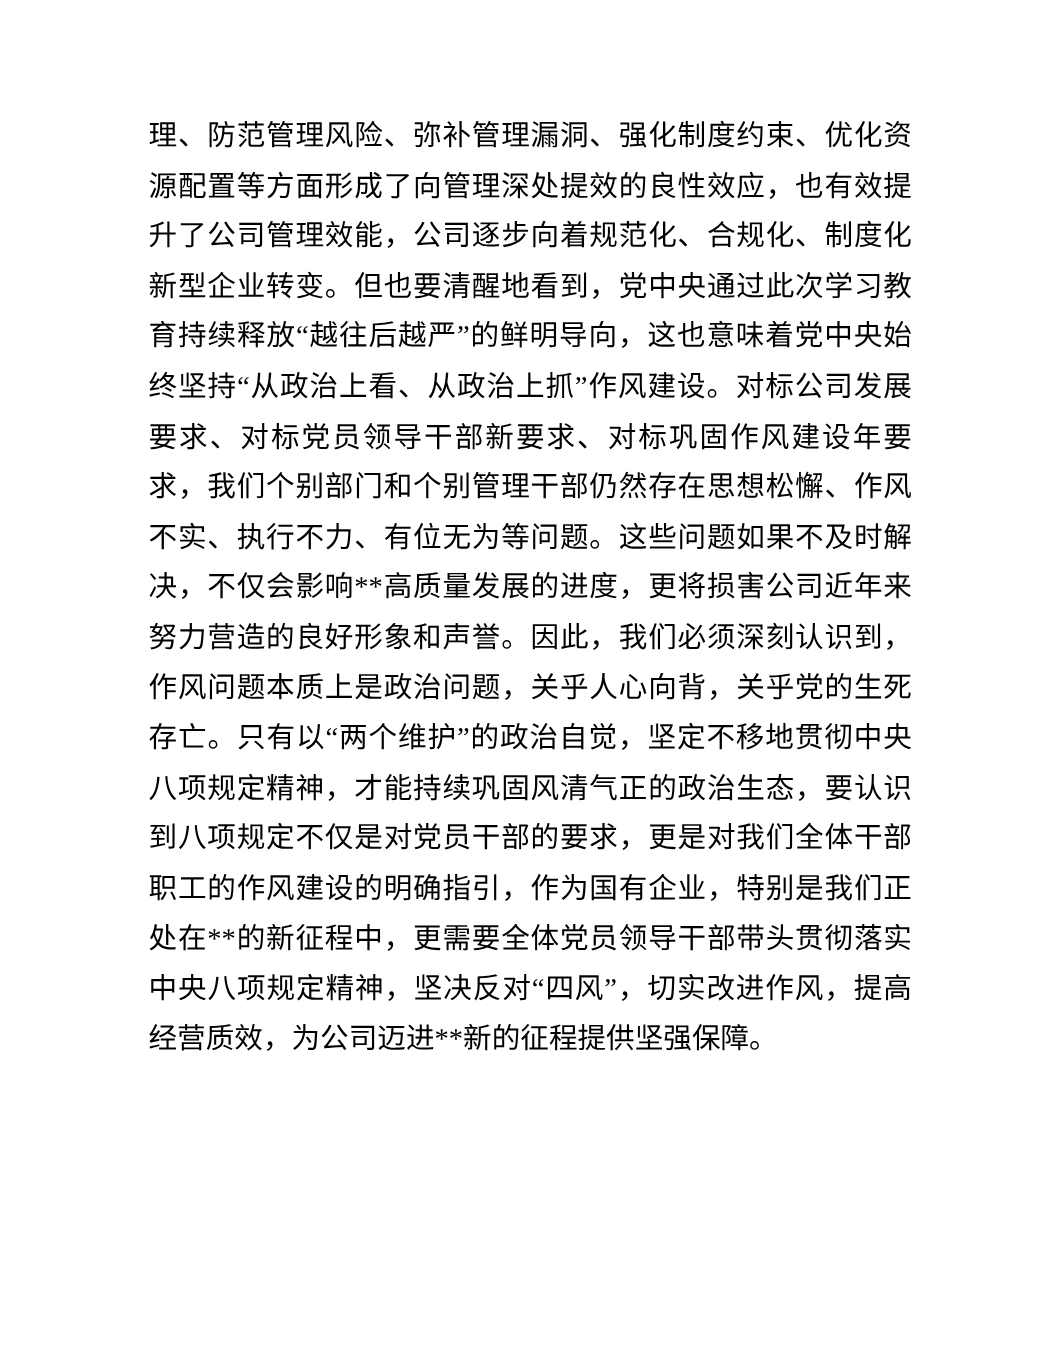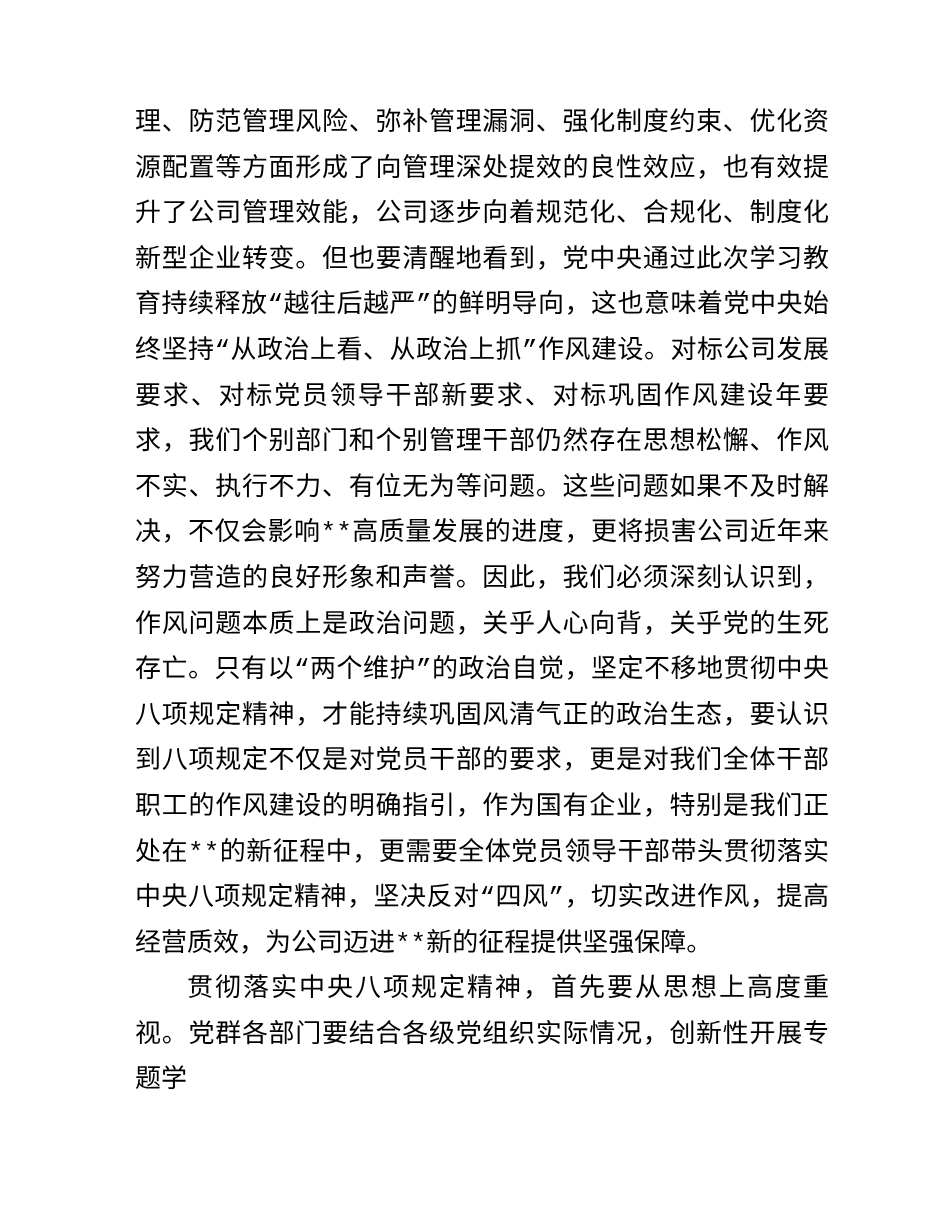--- a/index.html
+++ b/index.html
@@ -13,21 +13,21 @@
     height: 1230px;
     background: #ffffff;
     overflow: hidden;
   }
   .doc-content {
     position: absolute;
     left: 135px;
     top: 101px;
     width: 694px;
     color: #000000;
-    font-family: Liberation Mono, monospace;
+    font-family: Liberation Serif, serif;
     font-size: 26px;
     line-height: 45.6px;
     text-align: justify;
     text-justify: inter-ideograph;
     letter-spacing: 0;
   }
   .doc-content p {
     margin: 0;
     padding: 0;
   }
@@ -37,15 +37,14 @@
   .heading {
     font-weight: normal;
   }
 </style>
 </head>
 <body>
 
 <div class="page">
   <div class="doc-content">
     <p>理、防范管理风险、弥补管理漏洞、强化制度约束、优化资源配置等方面形成了向管理深处提效的良性效应，也有效提升了公司管理效能，公司逐步向着规范化、合规化、制度化新型企业转变。但也要清醒地看到，党中央通过此次学习教育持续释放“越往后越严”的鲜明导向，这也意味着党中央始终坚持“从政治上看、从政治上抓”作风建设。对标公司发展要求、对标党员领导干部新要求、对标巩固作风建设年要求，我们个别部门和个别管理干部仍然存在思想松懈、作风不实、执行不力、有位无为等问题。这些问题如果不及时解决，不仅会影响**高质量发展的进度，更将损害公司近年来努力营造的良好形象和声誉。因此，我们必须深刻认识到，作风问题本质上是政治问题，关乎人心向背，关乎党的生死存亡。只有以“两个维护”的政治自觉，坚定不移地贯彻中央八项规定精神，才能持续巩固风清气正的政治生态，要认识到八项规定不仅是对党员干部的要求，更是对我们全体干部职工的作风建设的明确指引，作为国有企业，特别是我们正处在**的新征程中，更需要全体党员领导干部带头贯彻落实中央八项规定精神，坚决反对“四风”，切实改进作风，提高经营质效，为公司迈进**新的征程提供坚强保障。</p>
-    <p class="indent">贯彻落实中央八项规定精神，首先要从思想上高度重视。党群各部门要结合各级党组织实际情况，创新性开展专题学</p>
   </div>
 </div>
 
 </body></html>

